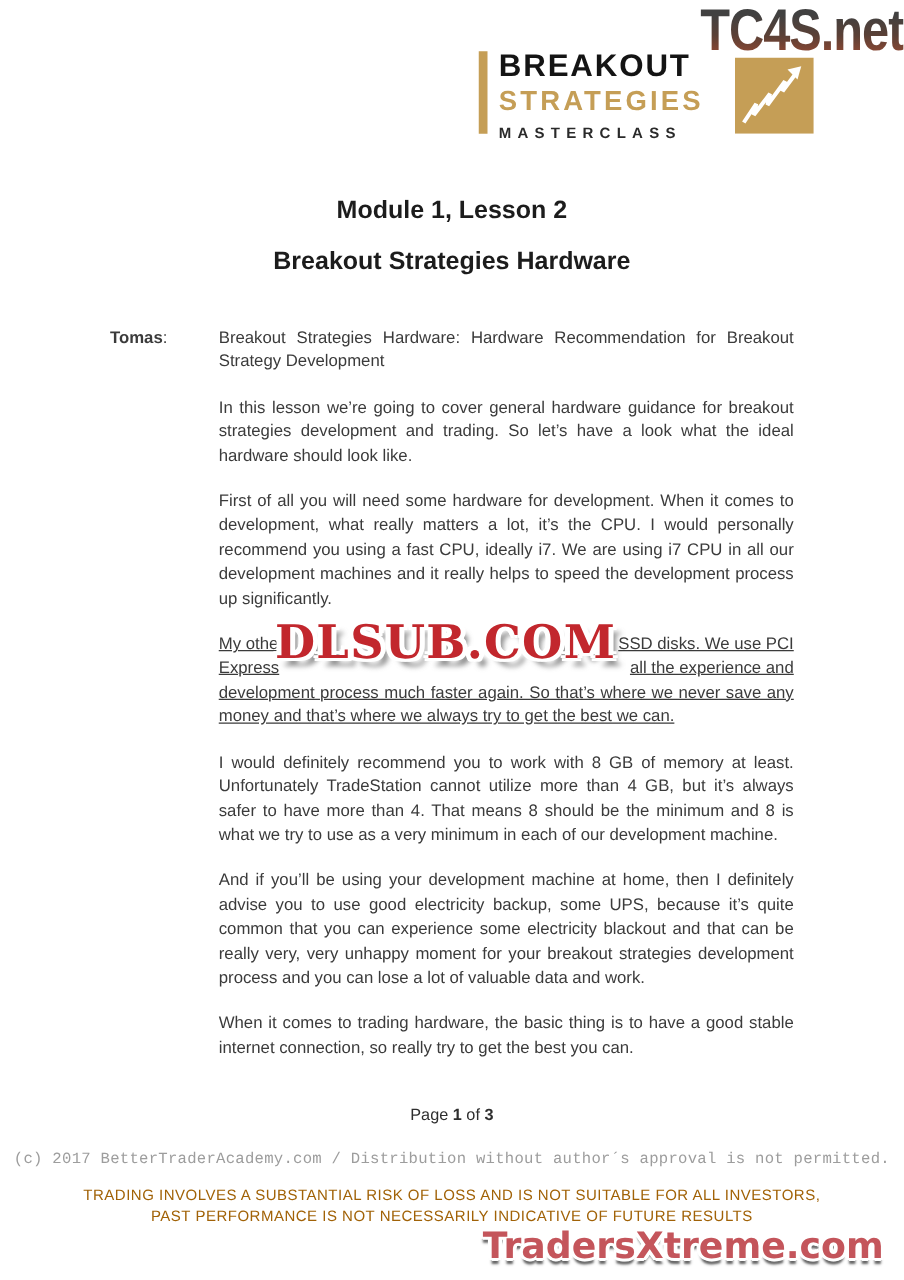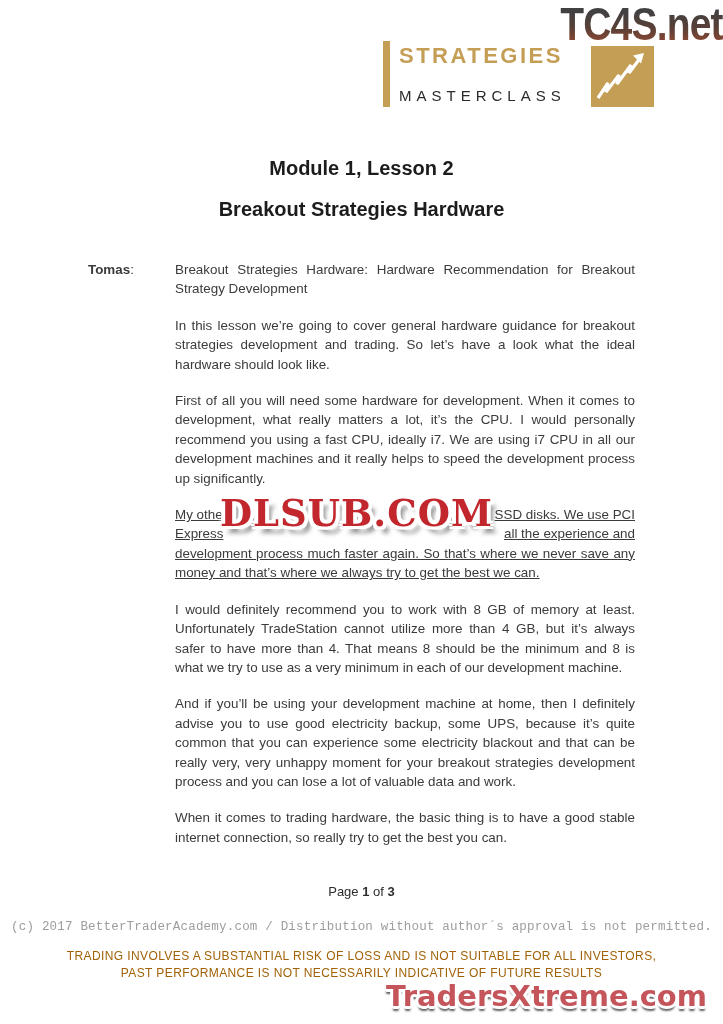--- a/index.html
+++ b/index.html
@@ -12,21 +12,21 @@
         background:linear-gradient(#414141 25%, #5a4036 60%, #8a4733 90%);
         -webkit-background-clip:text;background-clip:text;color:transparent;
         text-shadow:none;line-height:1;}
 
   
   .logo{position:absolute;left:383px;top:41px;display:flex;align-items:flex-start;}
   .logo-bar{width:7px;height:66px;background:#c59e56;margin-right:9px;}
   .logo-text{display:flex;flex-direction:column;}
   .logo-l1{font-size:25px;font-weight:bold;letter-spacing:1.5px;color:#141414;line-height:1;}
   .logo-l2{font-size:22px;font-weight:bold;letter-spacing:2.5px;color:#c59e56;line-height:1;margin-top:4px;}
-  .logo-l3{font-size:15px;font-weight:normal;letter-spacing:5px;color:#2a2a2a;line-height:1;margin-top:21px;}
+  .logo-l3{font-size:12px;font-weight:bold;letter-spacing:5px;color:#2a2a2a;line-height:1;margin-top:8px;}
   .logo-icon{margin-left:25px;margin-top:5px;}
 
   
   .heading{position:absolute;top:158px;left:0;width:723px;text-align:center;color:#1c1c1c;}
   .heading .h{font-size:20px;font-weight:bold;line-height:1;}
   .heading .h + .h{margin-top:21px;}
 
   
   .transcript{position:absolute;left:88px;top:260px;width:547px;font-size:13.4px;line-height:19.4px;}
   .speaker{position:absolute;left:0;top:0;}
@@ -66,20 +66,21 @@
 </head>
 <body>
 
 <div class="page">
 
   <div class="tc4s">TC4S.net</div>
 
   <div class="logo">
     <div class="logo-bar"></div>
     <div class="logo-text">
+      <div class="logo-l1">BREAKOUT</div>
       <div class="logo-l2">STRATEGIES</div>
       <div class="logo-l3">MASTERCLASS</div>
     </div>
     <div class="logo-icon">
       <svg width="63" height="61" viewBox="0 0 63 61" xmlns="http://www.w3.org/2000/svg">
         <rect x="0" y="0" width="63" height="61" fill="#c59e56"></rect>
         <polyline points="7,52 17,37 15,46 28,29 26,38 40,19 38,27 50,11" fill="none" stroke="#ffffff" stroke-width="3.2" stroke-linejoin="miter"></polyline>
         <polygon points="53,7 42,9.5 50,17.5" fill="#ffffff"></polygon>
       </svg>
     </div>

